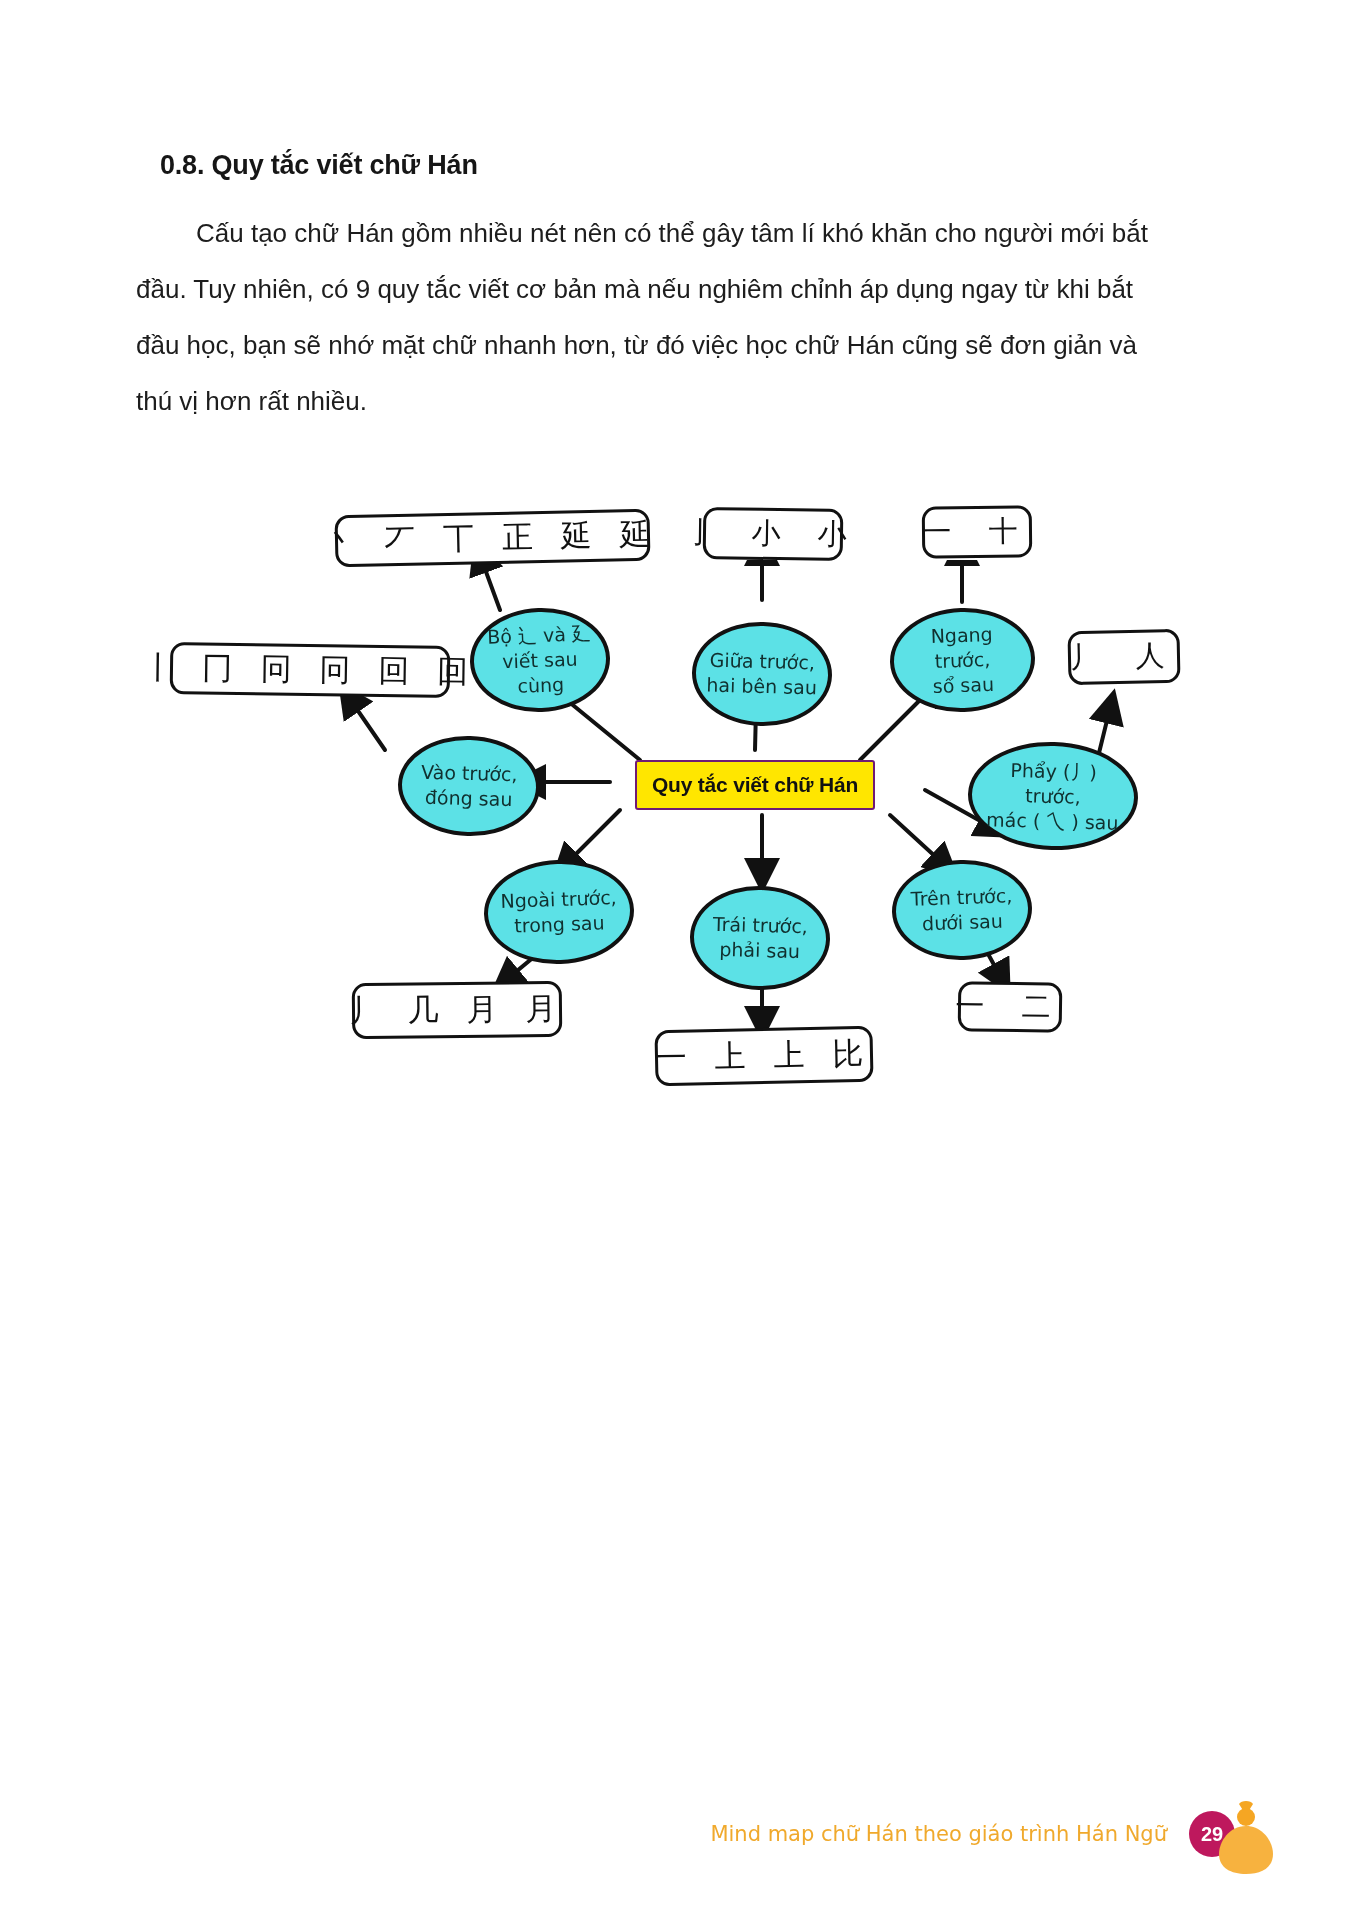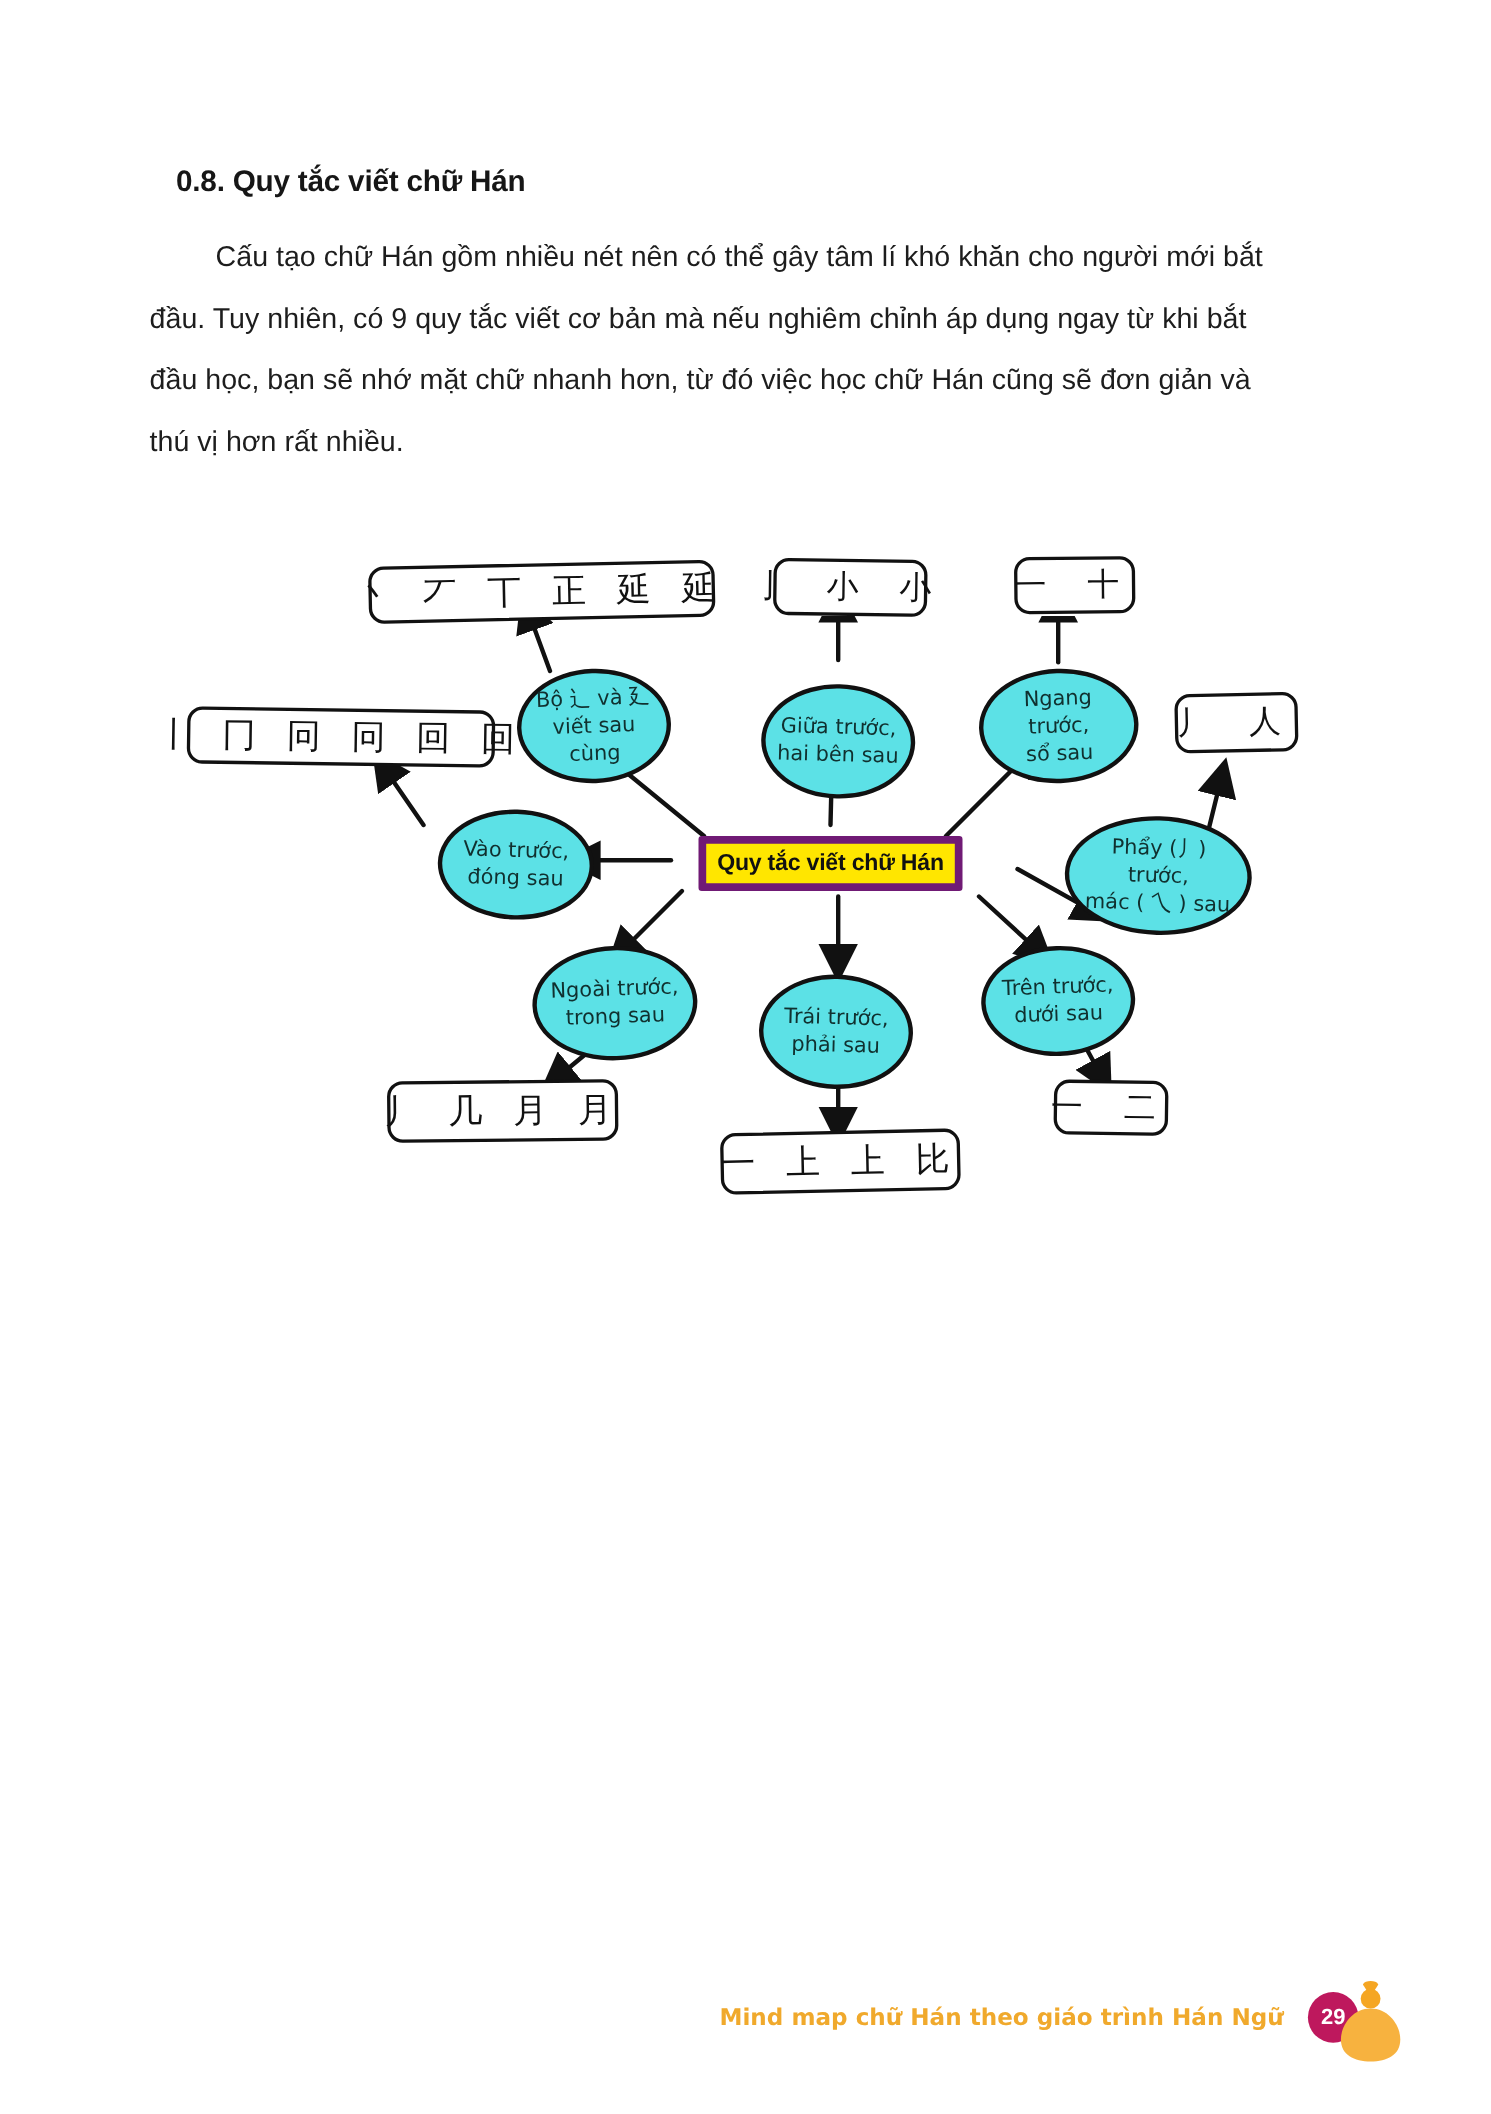--- a/index.html
+++ b/index.html
@@ -27,40 +27,40 @@
     text-align:center;box-sizing:border-box;
   }
   .bubble{
     background:#5ce1e6;border:4px solid #111;border-radius:50%;
     font-size:19px;line-height:25px;color:#10302f;padding:6px 10px;
     font-family:"DejaVu Sans",sans-serif;
   }
   .bubble.tilt1{transform:rotate(-2deg);}
   .bubble.tilt2{transform:rotate(1.5deg);}
   .center-node{
-    background:#ffe600;border:7px solid #701a75;border-radius:3px;
+    background:#ffe600;border:2px solid #701a75;border-radius:3px;
     font-size:21px;font-weight:bold;color:#111;letter-spacing:-0.2px;
   }
   .stroke-box{
     background:#fff;border:3px solid #111;border-radius:14px;
     font-family:"DejaVu Sans","Liberation Sans",sans-serif;
     font-size:31px;color:#111;letter-spacing:9px;white-space:nowrap;
   }
   .stroke-box.small{font-size:29px;letter-spacing:14px;}
   .sb-t1{transform:rotate(-1.2deg);}
   .sb-t2{transform:rotate(0.8deg);}
   .sb-t3{transform:rotate(-0.6deg);}
 
   
   .footer{
     position:absolute;left:0;right:0;bottom:58px;height:60px;
     display:flex;align-items:center;justify-content:flex-end;padding-right:120px;
   }
   .footer-text{
-    font-size:21px;color:#f0a92c;font-family:"DejaVu Sans",sans-serif;margin-right:22px;font-weight:bold;
+    font-size:21px;color:#f0a92c;font-family:"DejaVu Sans",sans-serif;margin-right:22px;
   }
   .page-badge{
     width:46px;height:46px;border-radius:50%;background:#be185d;color:#fff;
     display:flex;align-items:center;justify-content:center;font-size:20px;font-weight:bold;
     position:relative;
   }
   .bag-icon{position:absolute;right:78px;bottom:46px;width:62px;height:78px;}
 </style>
 </head>
 <body>

